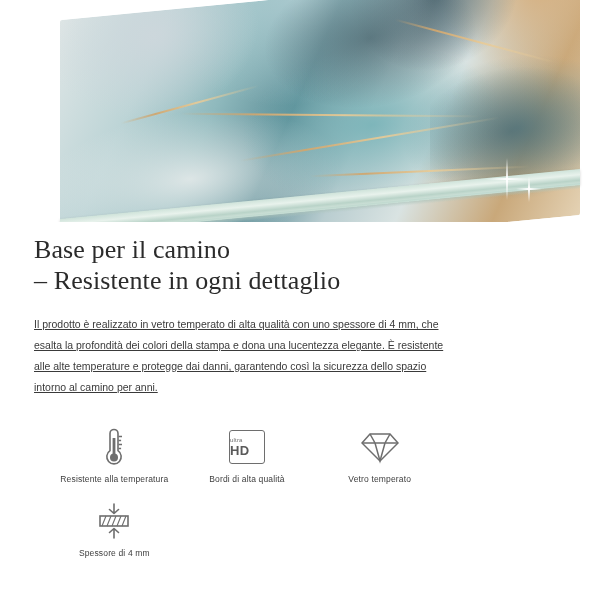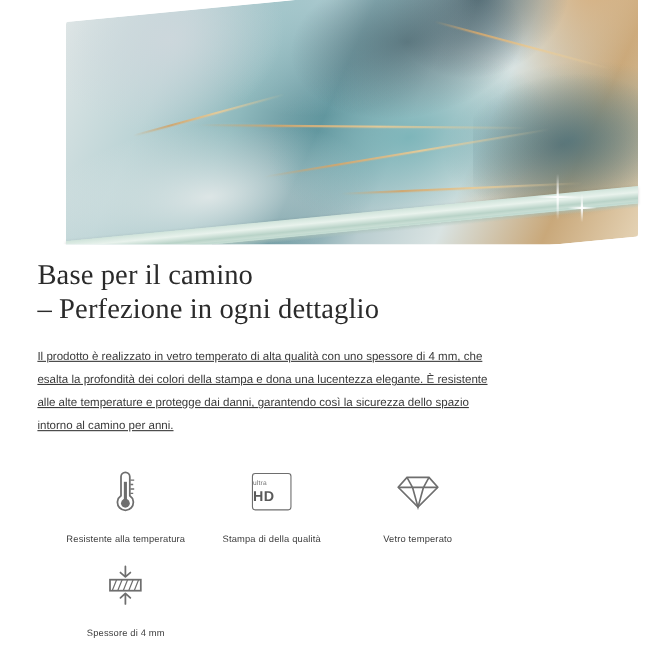--- a/index.html
+++ b/index.html
@@ -170,21 +170,21 @@
     align-items: center;
     justify-content: flex-start;
   }
   .feature-icon {
     height: 46px;
     display: flex;
     align-items: center;
     justify-content: center;
   }
   .feature-label {
-    margin-top: 15px;
+    margin-top: 4px;
     font-size: 8.5px;
     color: #3c3c3c;
     text-align: center;
     letter-spacing: 0.15px;
   }
 
   .hd-box {
     width: 34px;
     height: 32px;
     border: 1.6px solid #6e6e6e;
@@ -225,21 +225,21 @@
     </div>
     <div class="glass-edge"></div>
     <div class="glass-edge2"></div>
     <div class="sparkle sp1"></div>
     <div class="sparkle sp2"></div>
   </div>
 
   <div class="content">
     <h1 class="title">
       <span>Base per il camino</span>
-      <span class="line2">– Perfezione in ogni dettaglio</span>
+      <span class="line2">– Resistente in ogni dettaglio</span>
     </h1>
 
     <p class="body-text">Il prodotto è realizzato in vetro temperato di alta qualità con uno spessore di 4 mm, che esalta la profondità dei colori della stampa e dona una lucentezza elegante. È resistente alle alte temperature e protegge dai danni, garantendo così la sicurezza dello spazio intorno al camino per anni.</p>
 
     <div class="features">
 
       <div class="feature">
         <div class="feature-icon">
           <svg width="26" height="44" viewBox="0 0 26 44" fill="none" stroke="#6e6e6e" stroke-width="1.6">
             <path d="M13 4.5c-2.2 0-4 1.8-4 4v17.2a7.2 7.2 0 1 0 8 0V8.5c0-2.2-1.8-4-4-4z"></path>
@@ -251,21 +251,21 @@
         <div class="feature-label">Resistente alla temperatura</div>
       </div>
 
       <div class="feature">
         <div class="feature-icon">
           <div class="hd-box">
             <span class="ultra">ultra</span>
             <span class="hd">HD</span>
           </div>
         </div>
-        <div class="feature-label">Stampa di della qualità</div>
+        <div class="feature-label">Bordi di alta qualità</div>
       </div>
 
 
       <div class="feature">
         <div class="feature-icon">
           <svg width="38" height="34" viewBox="0 0 38 34" fill="none" stroke="#6e6e6e" stroke-width="1.5">
             <path d="M9 4h20l8 9-18 18L1 13 9 4z"></path>
             <path d="M1 13h36M9 4l5 9-5 0M29 4l-5 9 5 0M14 13l5 18 5-18M14 13h10"></path>
           </svg>
         </div>

